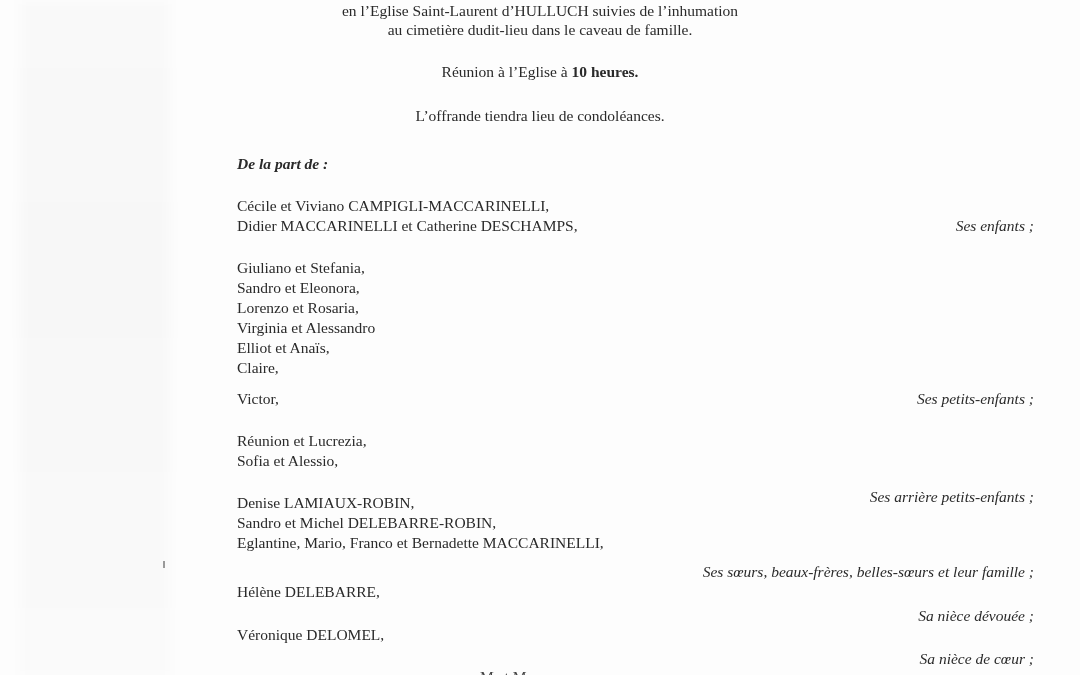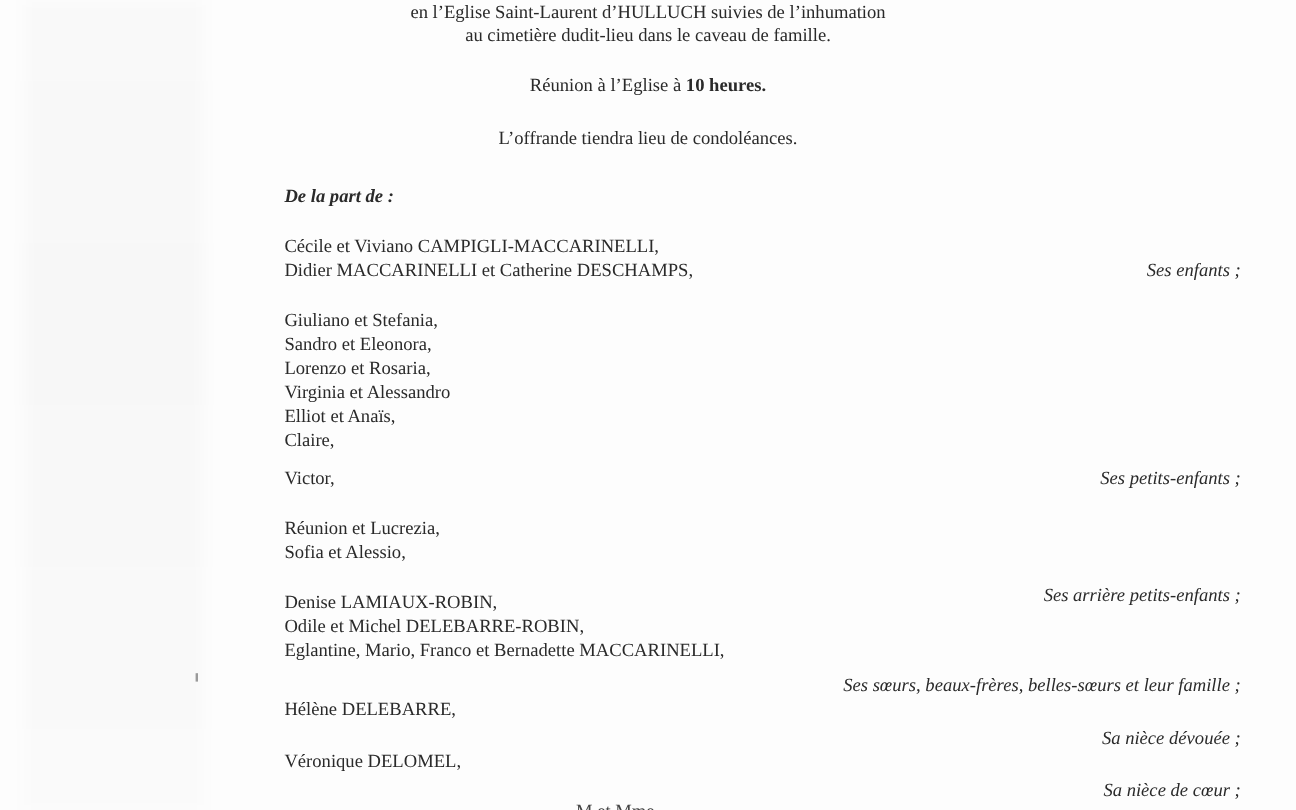--- a/index.html
+++ b/index.html
@@ -102,21 +102,21 @@
   <div class="left-line" style="top:339px;">Elliot et Anaïs,</div>
   <div class="left-line" style="top:359px;">Claire,</div>
   <div class="left-line" style="top:390px;">Victor,</div>
   <div class="right-line" style="top:390px;">Ses petits-enfants ;</div>
 
   <div class="left-line" style="top:432px;">Réunion et Lucrezia,</div>
   <div class="left-line" style="top:452px;">Sofia et Alessio,</div>
   <div class="right-line" style="top:452px;margin-top:36px;">Ses arrière petits-enfants ;</div>
 
   <div class="left-line" style="top:494px;">Denise LAMIAUX-ROBIN,</div>
-  <div class="left-line" style="top:514px;">Odile et Michel DELEBARRE-ROBIN,</div>
+  <div class="left-line" style="top:514px;">Sandro et Michel DELEBARRE-ROBIN,</div>
   <div class="left-line" style="top:534px;">Eglantine, Mario, Franco et Bernadette MACCARINELLI,</div>
   <div class="right-line" style="top:563px;">Ses sœurs, beaux-frères, belles-sœurs et leur famille ;</div>
 
   <div class="left-line" style="top:583px;">Hélène DELEBARRE,</div>
   <div class="right-line" style="top:607px;">Sa nièce dévouée ;</div>
 
   <div class="left-line" style="top:626px;">Véronique DELOMEL,</div>
   <div class="right-line" style="top:650px;">Sa nièce de cœur ;</div>
 
   <div class="cutoff">

